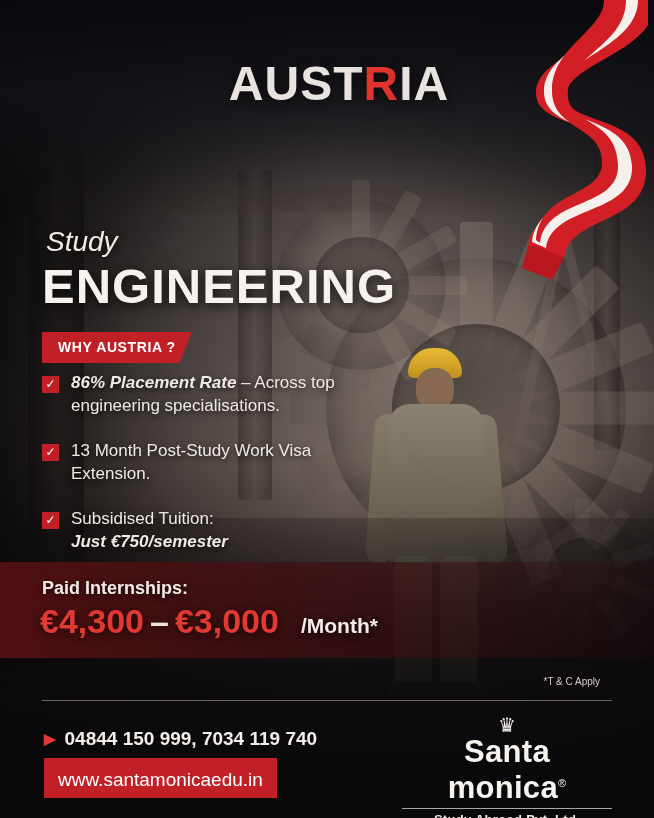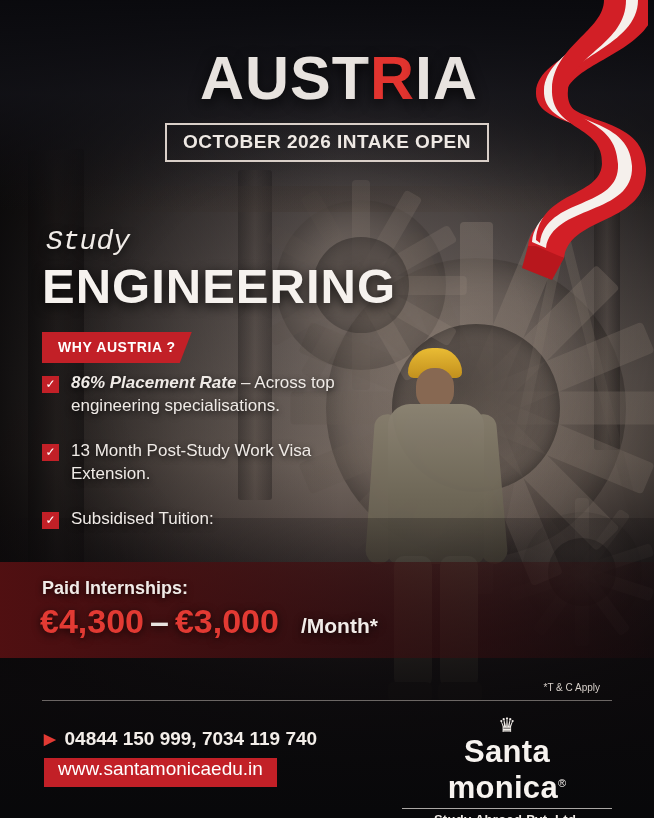--- a/index.html
+++ b/index.html
@@ -130,43 +130,43 @@
   .ribbon { position: absolute; right: 6px; top: 0; width: 170px; height: 310px; }
   .ribbon svg { display: block; }
 
   
   .content { position: absolute; inset: 0; }
 
   .title-block { position: absolute; left: 0; right: 0; top: 48px; text-align: center; }
   .austria {
     font-family: "Liberation Sans", sans-serif;
     font-weight: bold;
-    font-size: 61px;
+    font-size: 48px;
     letter-spacing: 1px;
     color: #e8e3df;
-    margin: 0;
+    margin: 12px;
     line-height: 1;
     text-shadow: 0 4px 14px rgba(0,0,0,0.75);
     padding-left: 24px;
   }
   .austria .red { color: #e2342f; }
   .intake {
     display: inline-block;
     margin-top: 14px;
     padding: 6px 16px 7px;
     border: 2px solid #d9cfc8;
     color: #efe9e4;
     font-size: 19px;
     font-weight: bold;
     letter-spacing: 0.5px;
   }
 
   .study {
     position: absolute; left: 46px; top: 226px;
-    font-family: Liberation Mono, monospace;
+    font-family: Liberation Sans, sans-serif;
     font-style: italic;
     font-size: 28px;
     color: #f1ece8;
     text-shadow: 0 2px 8px rgba(0,0,0,0.7);
   }
   .engineering {
     position: absolute; left: 42px; top: 258px;
     font-size: 49px;
     font-weight: bold;
     letter-spacing: 1px;
@@ -217,37 +217,37 @@
   .amount {
     position: absolute; left: 40px; top: 602px;
     font-size: 34px; font-weight: bold; color: #e23a33;
     text-shadow: 0 2px 8px rgba(0,0,0,0.7);
   }
   .amount .dash { color: #e8e3df; margin: 0 6px; }
   .amount .per { color: #f1ece8; font-size: 21px; font-weight: bold; margin-left: 22px; }
 
   .tc {
     position: absolute; right: 54px; top: 676px;
-    color: #d6cfc9; font-size: 10px; margin-top: 6px;
+    color: #d6cfc9; font-size: 10px;
   }
   .divider {
     position: absolute; left: 42px; right: 42px; top: 700px;
     height: 1px; background: rgba(225,215,208,0.45);
   }
 
   .phone {
     position: absolute; left: 44px; top: 728px;
     color: #f3eee9; font-size: 19px; font-weight: bold;
     display: flex; align-items: center; gap: 9px;
   }
   .arrow { color: #e23a33; font-size: 15px; }
   .website {
     position: absolute; left: 44px; top: 758px;
     background: #c22027; color: #ffffff;
-    font-size: 19px; padding: 0 14px 7px;
+    font-size: 19px; padding: 11px 14px 7px;
   }
 
   .logo { position: absolute; right: 42px; top: 716px; text-align: center; width: 210px; }
   .crown { color: #f2ede9; font-size: 20px; line-height: 18px; }
   .logo-name {
     color: #f7f3ef; font-size: 31px; font-weight: bold; letter-spacing: 0.3px;
     position: relative; display: inline-block;
   }
   .logo-name .reg { font-size: 11px; vertical-align: super; font-weight: normal; }
   .logo-sub {
@@ -321,41 +321,41 @@
       <path d="M142 0 C142 34 68 48 66 90 C64 132 140 122 138 162 C136 200 60 192 54 242 L68 248 C74 204 156 216 154 166 C152 114 76 126 80 92 C84 58 160 46 160 0 Z" fill="#f5f0ec"></path>
       <path d="M126 0 C126 30 76 46 74 88 C72 132 126 124 124 164 C122 198 62 190 58 240 L62 243 C68 196 142 210 140 164 C138 116 86 126 90 90 C94 54 148 44 148 0 Z" fill="#d21f26"></path>
       <path d="M58 246 L50 246 L44 268 L74 280 L86 258 Z" fill="#b8171d"></path>
     </svg>
   </div>
 
   <div class="content">
 
     <div class="title-block">
       <h1 class="austria"><span>AUST</span><span class="red">R</span><span>IA</span></h1>
-      <div class="intake">OCTOBER 2026 INTAKE OPEN</div>
     </div>
 
     <div class="study">Study</div>
     <div class="engineering">ENGINEERING</div>
 
     <div class="why-badge">WHY AUSTRIA ?</div>
 
     <div class="bullets">
       <div class="bullet">
         <div class="tick">✓</div>
         <div class="btext"><em>86% Placement Rate</em><span> – Across top engineering specialisations.</span></div>
       </div>
       <div class="bullet">
         <div class="tick">✓</div>
         <div class="btext">13 Month Post-Study Work Visa Extension.</div>
       </div>
       <div class="bullet">
         <div class="tick">✓</div>
         <div class="btext">
           <span>Subsidised Tuition:</span><br>
+          <em>Just €750/semester</em>
         </div>
       </div>
     </div>
 
     <div class="internship-band"></div>
     <div class="paid-label">Paid Internships:</div>
     <div class="amount"><span>€4,300</span><span class="dash">–</span><span>€3,000</span><span class="per">/Month*</span></div>
 
     <div class="tc">*T &amp; C Apply</div>
     <div class="divider"></div>

